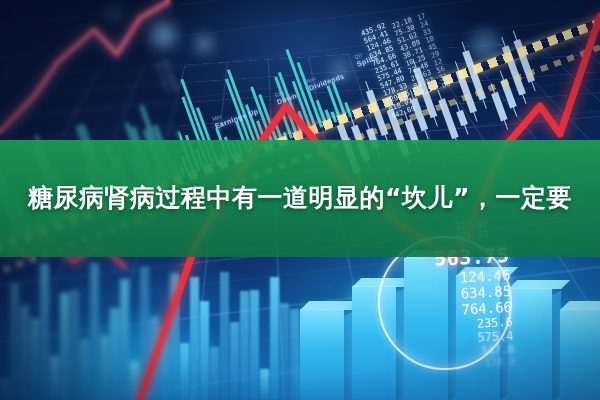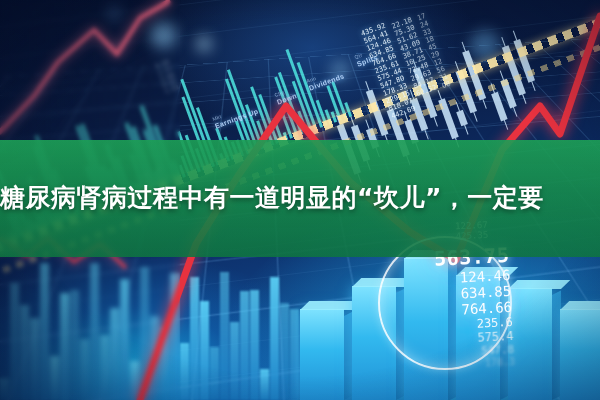--- a/index.html
+++ b/index.html
@@ -161,21 +161,21 @@
       rgba(20,128,70,.86) 100%);
     mix-blend-mode:normal;
   }
   .green-band::after{
     content:"";position:absolute;inset:0;
     background:linear-gradient(180deg,rgba(40,190,110,.18),rgba(0,80,50,.22));
   }
 
   .title{
     position:absolute;left:0;right:0;top:142px;height:112px;
-    display:flex;flex-direction:column;align-items:flex-start;justify-content:center;
+    display:flex;flex-direction:column;align-items:center;justify-content:center;
     color:#ffffff;font-size:25px;font-weight:700;line-height:1.38;
     letter-spacing:.5px;text-align:center;
     text-shadow:0 2px 5px rgba(0,0,0,.45);
     font-family:"DejaVu Sans","Liberation Sans",sans-serif;
   }
   .title .ln{display:block;}
 
   
   .soft-blur-left{
     position:absolute;left:0;top:0;width:180px;height:400px;

